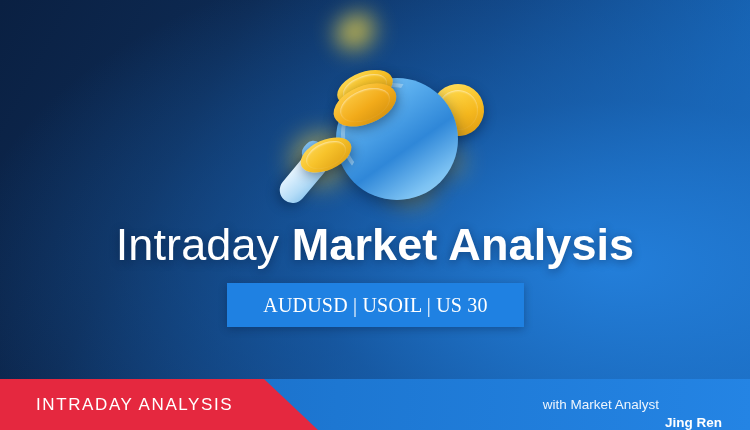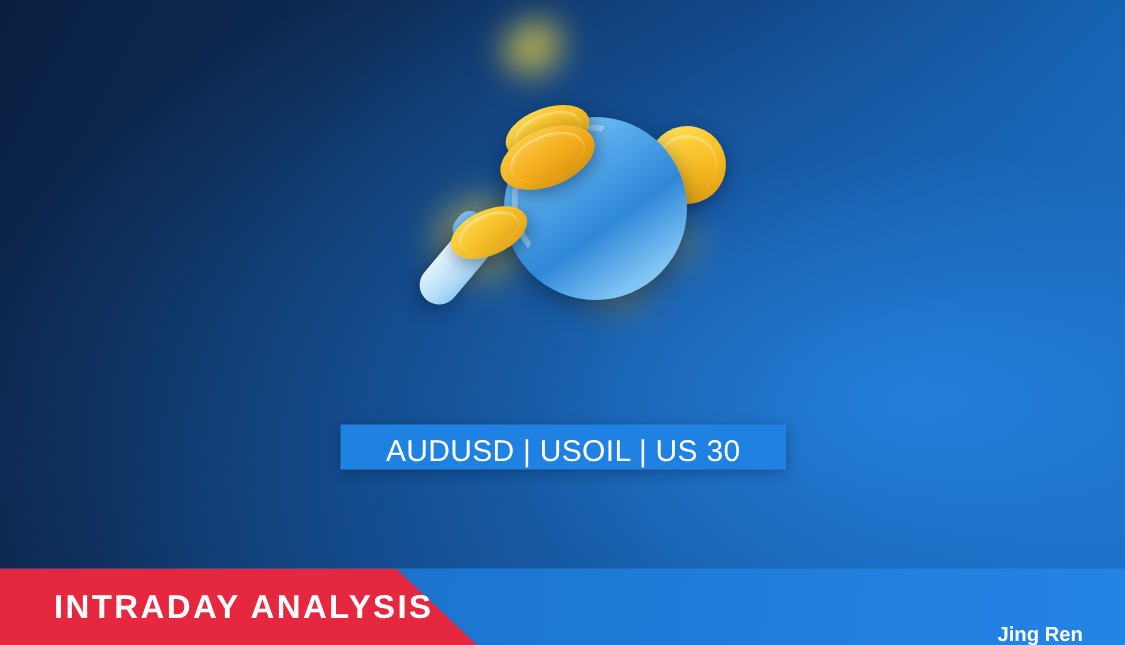--- a/index.html
+++ b/index.html
@@ -138,30 +138,31 @@
     text-shadow: 0 2px 10px rgba(3,18,44,.45);
   }
   .title .light { font-weight: 300; }
   .title .bold  { font-weight: 700; }
 
   .pairs-badge {
     position: absolute;
     left: 227px;
     top: 283px;
     width: 297px;
-    height: 30px;
+    height: 44px;
     background: #1f81e2;
     color: #ffffff;
     font-size: 20px;
     font-weight: 400;
     letter-spacing: .2px;
     display: flex;
-    align-items: flex-end;
+    align-items: center;
     justify-content: center;
     box-shadow: 0 2px 8px rgba(3,18,44,.3);
+    font-family: Liberation Serif, serif;
   }
 
   
   .bottom-bar {
     position: absolute;
     left: 0; bottom: 0;
     width: 750px;
     height: 51px;
     background: linear-gradient(95deg, #1868bd 0%, #1d77d2 45%, #2484e4 100%);
     overflow: hidden;
@@ -175,22 +176,22 @@
     clip-path: polygon(0 0, 264px 0, 318px 51px, 0 51px);
   }
   .bottom-left-label {
     position: absolute;
     left: 36px;
     top: 0;
     height: 51px;
     display: flex;
     align-items: center;
     color: #ffffff;
-    font-size: 22px;
-    font-weight: 700;
+    font-size: 17px;
+    font-weight: 400;
     letter-spacing: 1.6px;
   }
   .bottom-right-label {
     position: absolute;
     right: 28px;
     top: 0;
     height: 51px;
     display: flex;
     align-items: center;
     gap: 6px;
@@ -221,26 +222,31 @@
     <div class="mag-handle"></div>
     <div class="mag-collar"></div>
     <div class="mag-lens"></div>
     <div class="mag-ring"></div>
 
     <div class="coin coin-tiltA"></div>
     <div class="coin coin-tiltB"></div>
     <div class="coin coin-tiltC"></div>
   </div>
 
+  <div class="title">
+    <span class="light">Intraday</span>
+    <span class="bold">Market Analysis</span>
+  </div>
 
   <div class="pairs-badge">
     <span>AUDUSD | USOIL | US 30</span>
   </div>
 
   <div class="bottom-bar">
     <div class="bottom-red"></div>
     <div class="bottom-left-label">INTRADAY ANALYSIS</div>
     <div class="bottom-right-label">
+      <span>with Market Analyst</span>
       <span class="analyst">Jing Ren</span>
     </div>
   </div>
 
 </div>
 
 </body></html>

